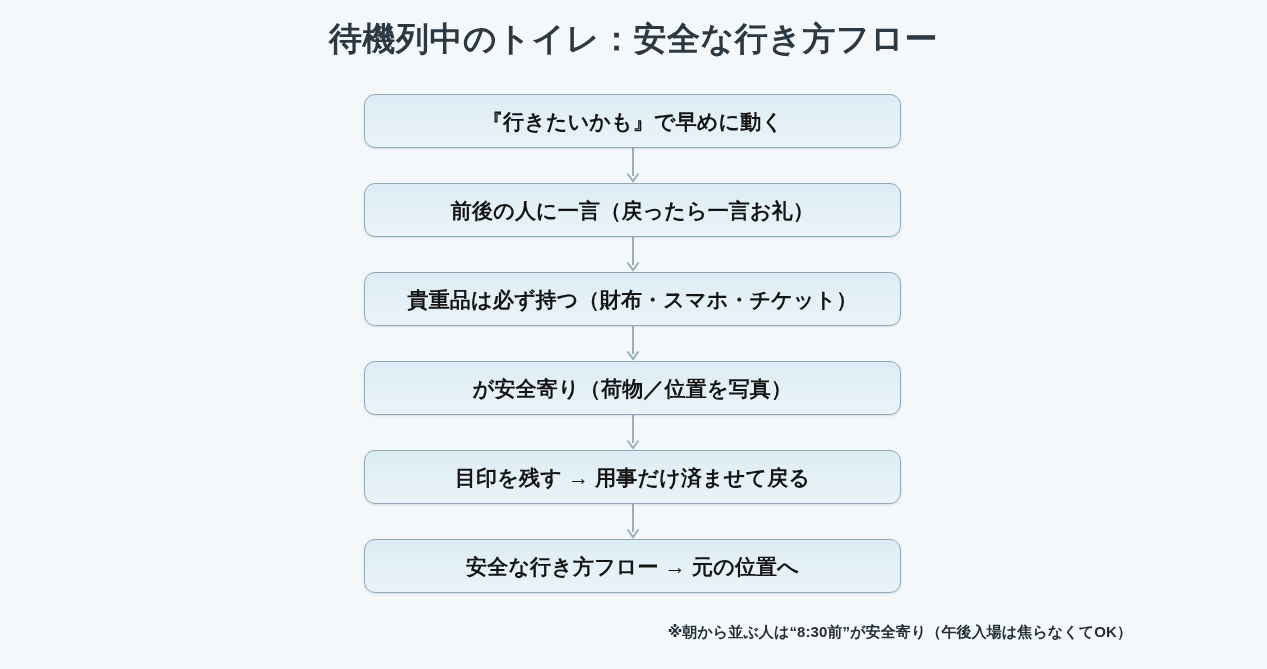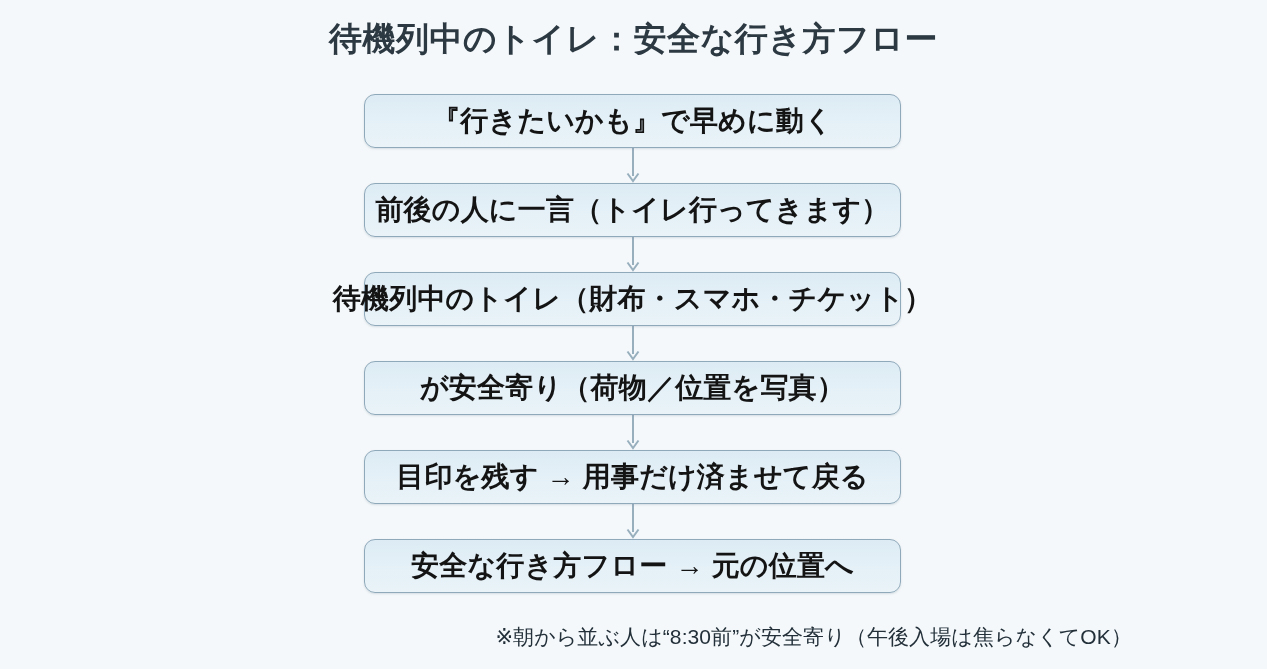--- a/index.html
+++ b/index.html
@@ -56,21 +56,21 @@
     border: 1.6px solid #90a9ba;
     border-radius: 11px;
     background: linear-gradient(180deg, #dcebf4 0%, #e4f0f7 45%, #e9f3f8 100%);
     display: flex;
     align-items: center;
     justify-content: center;
     box-shadow: 0 1px 2px rgba(120, 145, 165, 0.25);
   }
 
   .flow-node .node-label {
-    font-size: 28px;
+    font-size: 21px;
     font-weight: bold;
     color: #141414;
     letter-spacing: 0.2px;
     line-height: 1;
     white-space: nowrap;
   }
 
   
   .connector {
     height: 35px;
@@ -81,22 +81,22 @@
   }
   .connector svg {
     display: block;
   }
 
   
   .footnote {
     position: absolute;
     top: 623px;
     right: 22px;
-    font-size: 21px;
-    font-weight: normal;
+    font-size: 15px;
+    font-weight: bold;
     color: #23303a;
     letter-spacing: 0.1px;
     white-space: nowrap;
     text-align: right;
   }
 </style>
 </head>
 <body>
 
 <div class="slide">
@@ -110,32 +110,32 @@
     </div>
 
     <div class="connector">
       <svg width="16" height="35" viewBox="0 0 16 35">
         <line x1="8" y1="0" x2="8" y2="28" stroke="#98afbe" stroke-width="2"></line>
         <polyline points="2.5,25.5 8,33 13.5,25.5" fill="none" stroke="#98afbe" stroke-width="2"></polyline>
       </svg>
     </div>
 
     <div class="flow-node">
-      <span class="node-label">前後の人に一言（トイレ行ってきます）</span>
+      <span class="node-label">前後の人に一言（戻ったら一言お礼）</span>
     </div>
 
     <div class="connector">
       <svg width="16" height="35" viewBox="0 0 16 35">
         <line x1="8" y1="0" x2="8" y2="28" stroke="#98afbe" stroke-width="2"></line>
         <polyline points="2.5,25.5 8,33 13.5,25.5" fill="none" stroke="#98afbe" stroke-width="2"></polyline>
       </svg>
     </div>
 
     <div class="flow-node">
-      <span class="node-label">待機列中のトイレ（財布・スマホ・チケット）</span>
+      <span class="node-label">貴重品は必ず持つ（財布・スマホ・チケット）</span>
     </div>
 
     <div class="connector">
       <svg width="16" height="35" viewBox="0 0 16 35">
         <line x1="8" y1="0" x2="8" y2="28" stroke="#98afbe" stroke-width="2"></line>
         <polyline points="2.5,25.5 8,33 13.5,25.5" fill="none" stroke="#98afbe" stroke-width="2"></polyline>
       </svg>
     </div>
 
     <div class="flow-node">

